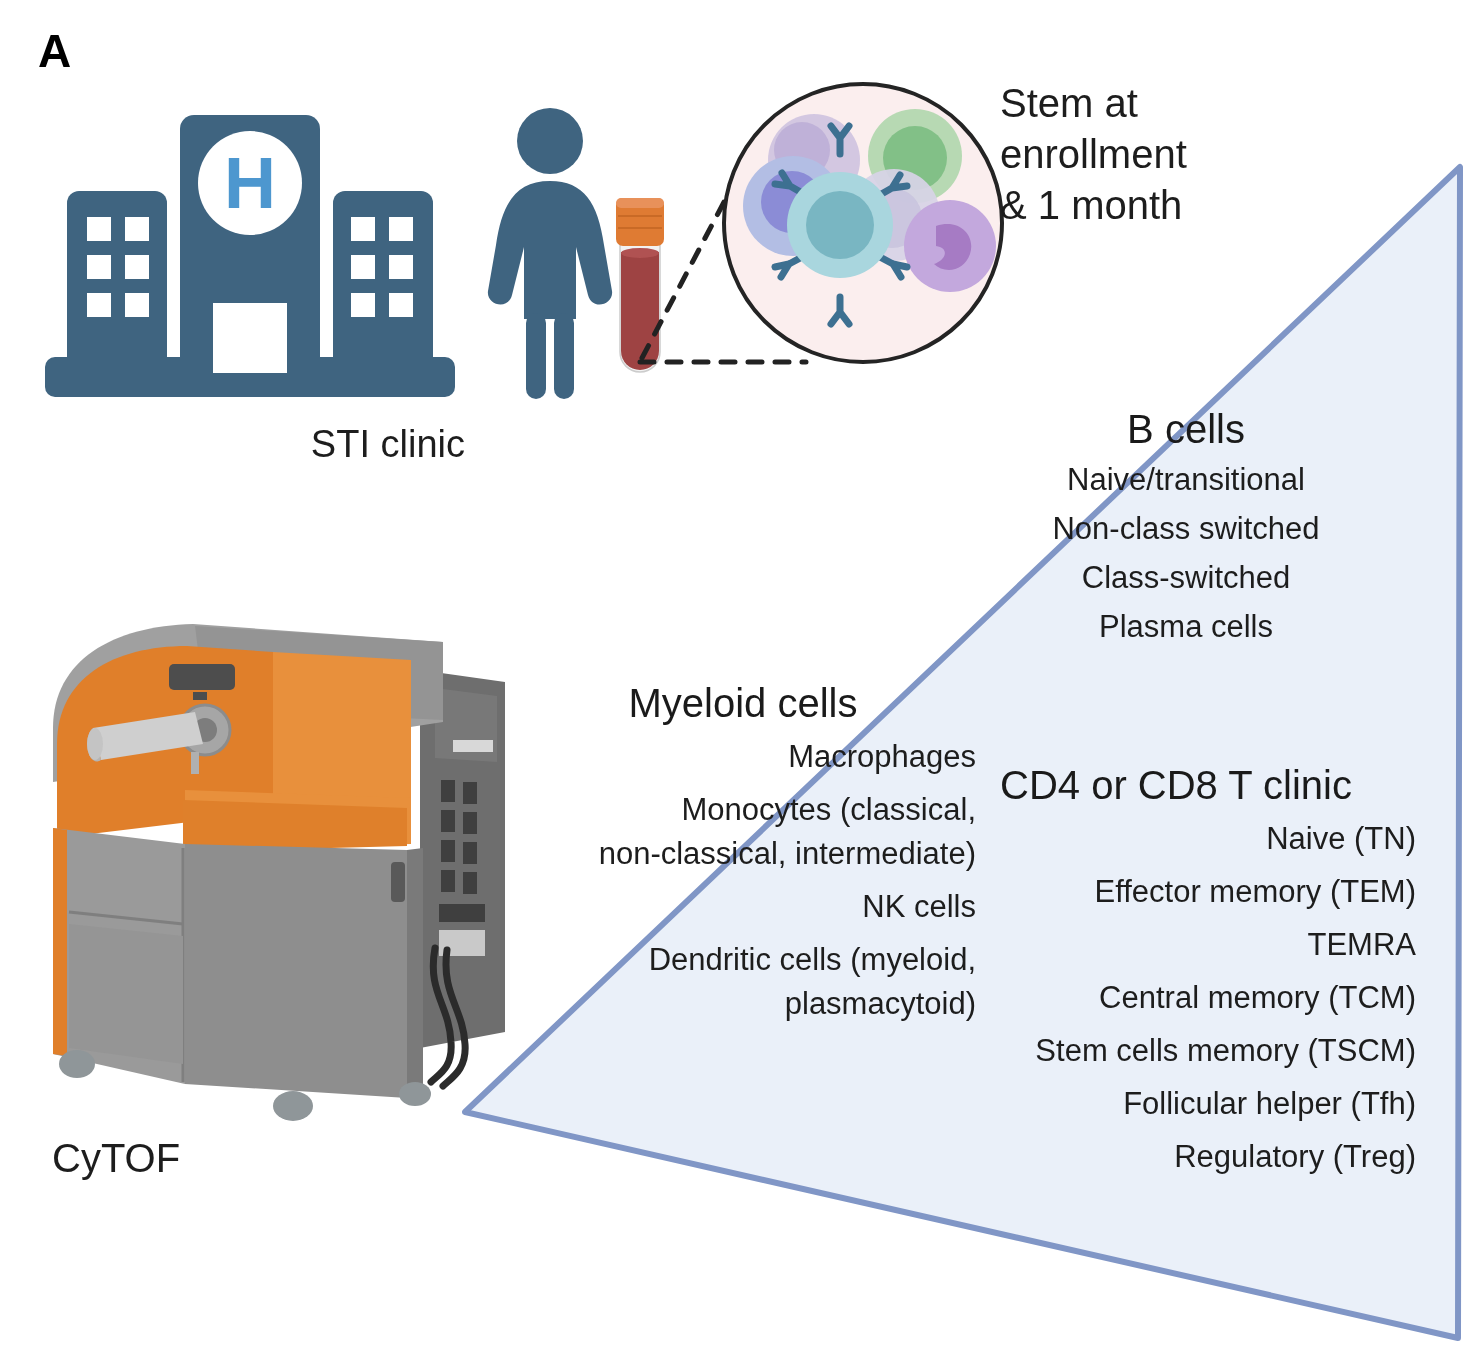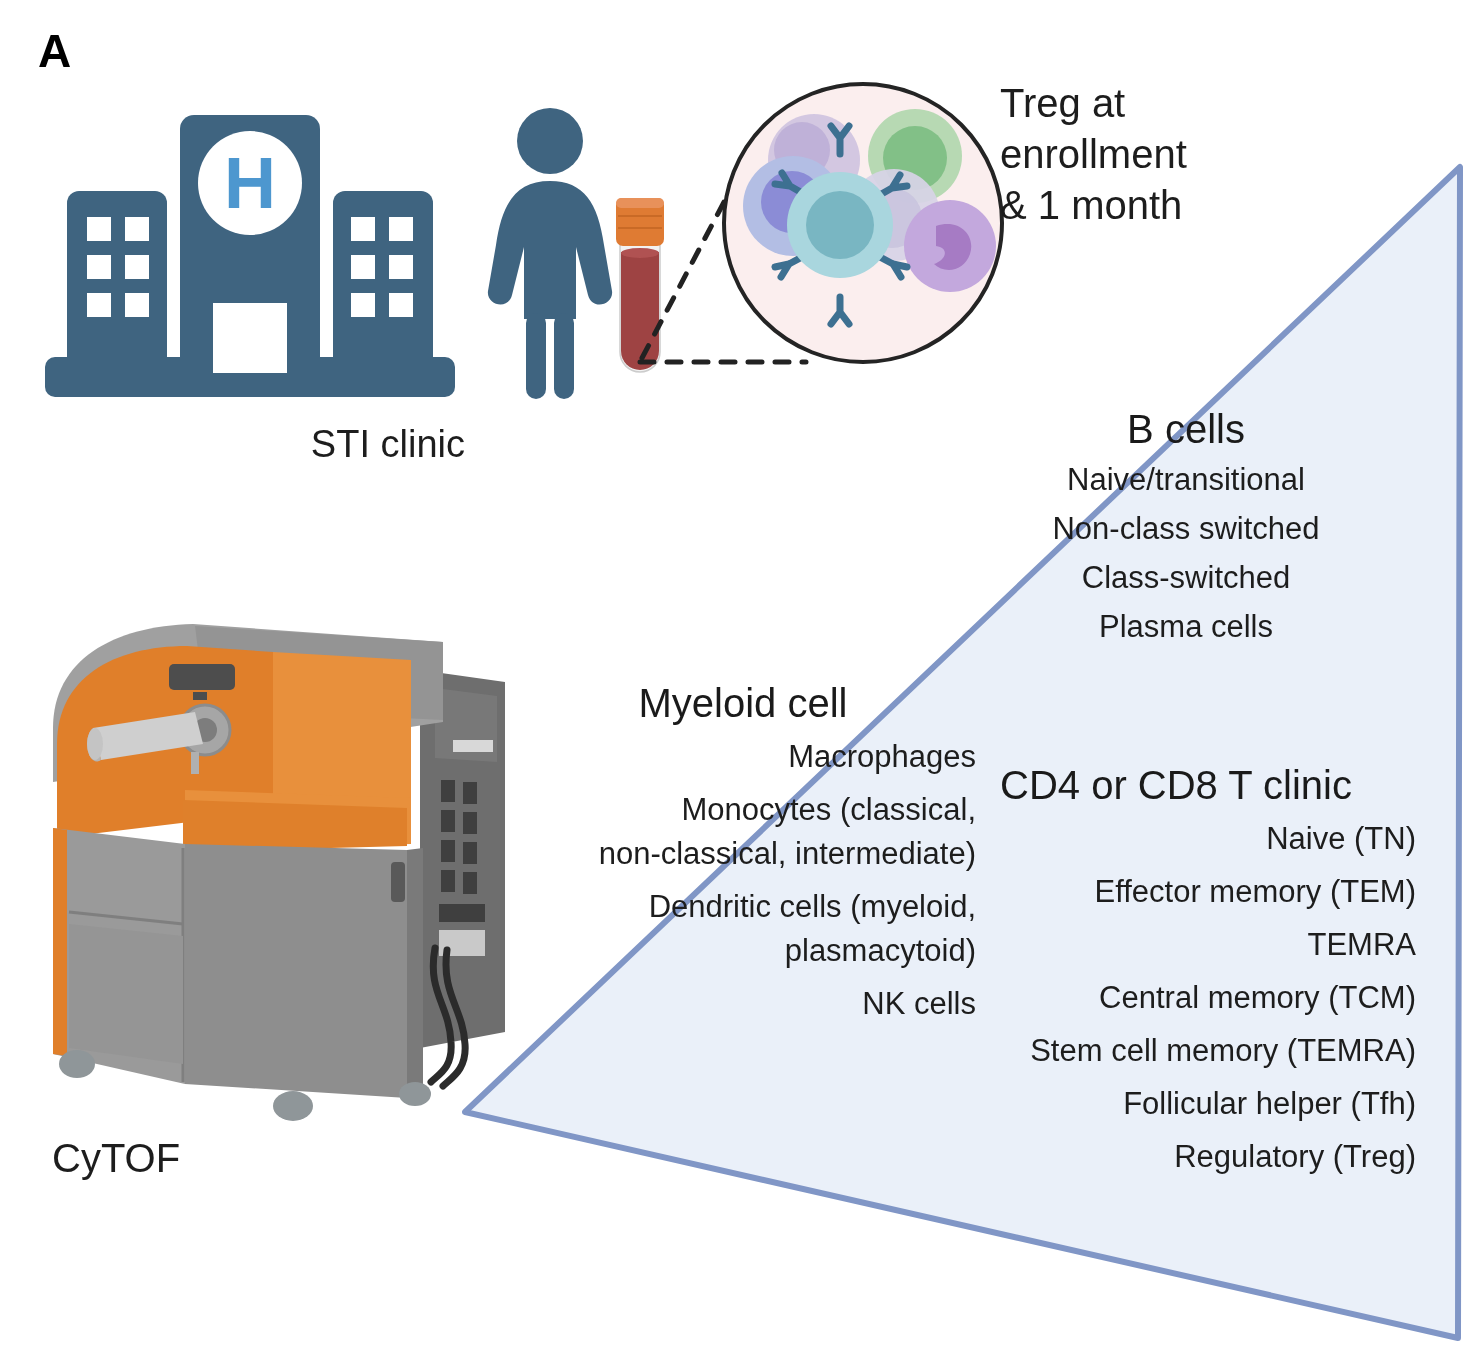--- a/index.html
+++ b/index.html
@@ -271,21 +271,21 @@
         <path d="M175 186 L160 178 M175 186 L189 189 M175 186 L183 199"></path>
 
         <path d="M122 234 L122 219 M122 234 L113 246 M122 234 L131 246"></path>
       </g>
       <circle cx="122" cy="147" r="53" fill="#a9d6de"></circle>
       <circle cx="122" cy="147" r="34" fill="#79b6c2"></circle>
     </g>
   </svg>
 
   <div id="pbmc-caption">
-    <div>Treg at</div>
+    <div>Stem at</div>
     <div>enrollment</div>
     <div>&amp; 1 month</div>
   </div>
 
   <svg id="cytof-group" viewBox="0 0 500 520">
 
     <path d="M385 58 L470 70 L470 420 L385 436 Z" fill="#6e6e6e"></path>
     <path d="M400 76 L462 84 L462 150 L400 146 Z" fill="#787878"></path>
 
     <g fill="#3f3f3f">
@@ -347,31 +347,31 @@
 
   <div class="cell-block" id="bcells-block">
     <div class="block-title">B cells</div>
     <div class="block-item">Naive/transitional</div>
     <div class="block-item">Non-class switched</div>
     <div class="block-item">Class-switched</div>
     <div class="block-item">Plasma cells</div>
   </div>
 
   <div class="cell-block" id="myeloid-block">
-    <div class="block-title">Myeloid cell</div>
+    <div class="block-title">Myeloid cells</div>
     <div class="block-item">Macrophages</div>
     <div class="block-item">Monocytes (classical,<br>non-classical, intermediate)</div>
+    <div class="block-item">NK cells</div>
     <div class="block-item">Dendritic cells (myeloid,<br>plasmacytoid)</div>
-    <div class="block-item">NK cells</div>
   </div>
 
   <div class="cell-block" id="tcells-block">
     <div class="block-title">CD4 or CD8 T clinic</div>
     <div class="block-item">Naive (TN)</div>
     <div class="block-item">Effector memory (TEM)</div>
     <div class="block-item">TEMRA</div>
     <div class="block-item">Central memory (TCM)</div>
-    <div class="block-item">Stem cell memory (TEMRA)</div>
+    <div class="block-item">Stem cells memory (TSCM)</div>
     <div class="block-item">Follicular helper (Tfh)</div>
     <div class="block-item">Regulatory (Treg)</div>
   </div>
 
 </div>
 
 </body></html>

